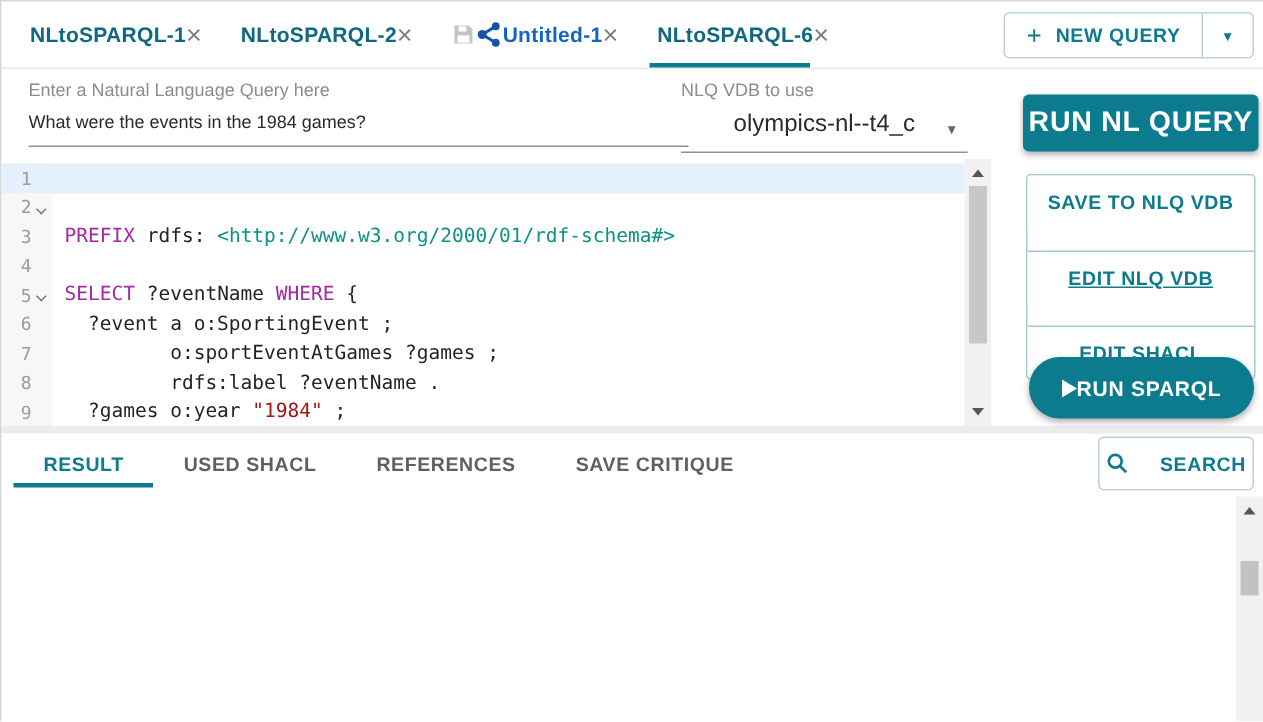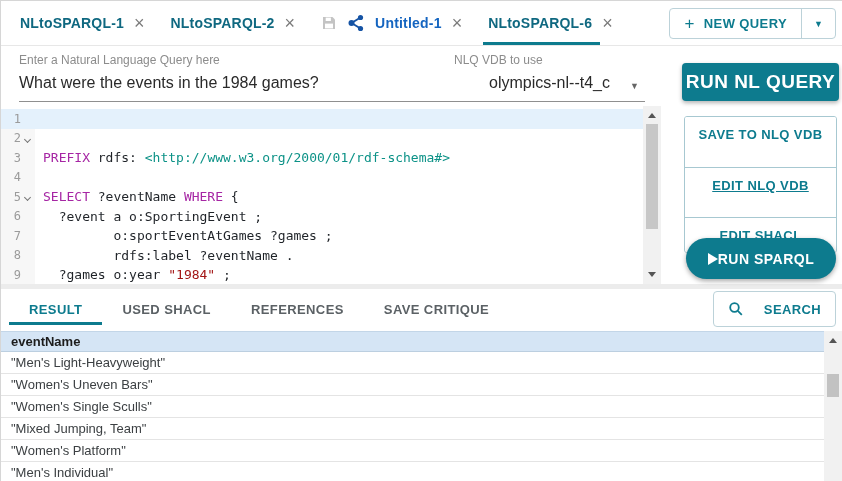--- a/index.html
+++ b/index.html
@@ -6,37 +6,37 @@
   html,body { width:842px; height:481px; overflow:hidden; }
   body { font-family:"Liberation Sans",sans-serif; background:#fff; }
   #app { position:relative; width:842px; height:481px; background:#fff;
          border-left:1px solid #d6d6d6; border-top:1px solid #d6d6d6; overflow:hidden;
          --accent:#0d7b8e; --tabText:#0f6880; --unsaved:#1565c0; --kw:#a626a4; --uri:#0c9287; --str:#a31515; }
 
   
   .tabbar { position:absolute; top:0; left:0; right:0; height:45px; display:flex; align-items:center;
             padding-left:6px; border-bottom:1px solid #e7e7e7; background:#fff; }
   .tabs { display:flex; align-items:center; height:100%; }
-  .tab { position:relative; display:flex; align-items:center; gap:10px; padding:0 13px; height:100%; cursor:pointer; }
+  .tab { position:relative; display:flex; align-items:center; gap:0; padding:0 13px; height:100%; cursor:pointer; }
   .tab-label { font-size:14px; font-weight:700; color:var(--tabText); letter-spacing:.2px; white-space:nowrap; }
   .tab.unsaved .tab-label { color:var(--unsaved); }
   .tab.active::after { content:""; position:absolute; left:8px; right:26px; bottom:0; height:3px; background:var(--accent); }
   .tab-close { color:#7b7b7b; font-size:18px; line-height:1; font-weight:400; }
   .tab-icon { display:flex; align-items:center; }
   .newquery { position:absolute; right:6px; top:7px; height:31px; display:flex; align-items:stretch;
               border:1px solid #bcd2d9; border-radius:4px; color:var(--accent); background:#fff; cursor:pointer; }
   .newquery .main { display:flex; align-items:center; gap:9px; padding:0 14px; font-size:13px; font-weight:700; letter-spacing:.4px; }
   .newquery .plus { font-size:17px; font-weight:400; }
   .newquery .caret-sec { border-left:1px solid #bcd2d9; display:flex; align-items:center; padding:0 12px; font-size:9px; }
 
   
   .nl-field { position:absolute; left:18px; top:52px; width:440px; }
   .field-label { font-size:12px; color:#8c8c8c; }
   .nl-input { width:100%; border:none; outline:none; border-bottom:1px solid #8f8f8f;
-              font-family:"Liberation Sans",sans-serif; font-size:16px; color:#2a2a2a; padding:7px 0 9px; background:transparent; }
+              font-family:"Liberation Sans",sans-serif; font-size:12px; color:#2a2a2a; padding:7px 0 9px; background:transparent; }
   .vdb-field { position:absolute; left:453px; top:52px; width:191px; }
   .vdb-value { position:relative; display:flex; align-items:center; justify-content:center;
                border-bottom:1px solid #8f8f8f; padding:7px 0 9px; font-size:16px; color:#2a2a2a; cursor:pointer; }
   .vdb-caret { position:absolute; right:6px; top:14px; font-size:9px; color:#666; }
   .btn-run-nl { position:absolute; left:681px; top:62px; width:157px; height:38px; background:var(--accent); color:#fff;
                 border:none; border-radius:4px; font-family:"Liberation Sans",sans-serif; font-size:19px; font-weight:700;
                 letter-spacing:.5px; box-shadow:0 2px 4px rgba(0,0,0,.3); cursor:pointer; }
 
   
   .editor { position:absolute; top:105px; left:0; width:660px; height:178px; background:#fff;
@@ -69,21 +69,21 @@
                     letter-spacing:.5px; display:flex; align-items:center; justify-content:center; 
                     box-shadow:0 2px 5px rgba(0,0,0,.35); cursor:pointer; }
   .play-tri { width:0; height:0; border-left:10px solid #fff; border-top:6.5px solid transparent; border-bottom:6.5px solid transparent; }
 
   
   .result-tabs { position:absolute; top:288px; left:0; right:120px; height:40px; display:flex; align-items:flex-start; padding-left:8px; background:#fff; }
   .rtab { position:relative; height:100%; display:flex; align-items:center; padding:0 20px; font-size:13px; font-weight:700;
           letter-spacing:.4px; color:#5b6165; cursor:pointer; white-space:nowrap; }
   .rtab.active { color:var(--accent); }
   .rtab.active::after { content:""; position:absolute; left:0; right:0; bottom:4px; height:3px; background:var(--accent); }
-  .btn-search { position:absolute; right:6px; top:290px; width:123px; height:36px; border:1px solid #bcd2d9; border-radius:4px;
+  .btn-search { position:absolute; right:6px; top:290px; width:104px; height:36px; border:1px solid #bcd2d9; border-radius:4px;
                 background:#fff; color:var(--accent); font-family:"Liberation Sans",sans-serif; font-size:13px; font-weight:700;
                 letter-spacing:.4px; display:flex; align-items:center; justify-content:center; gap:20px; cursor:pointer; }
 
   
   .results { position:absolute; top:330px; left:0; right:18px; bottom:0; overflow:hidden; background:#fff; }
   .thead { height:21px; background:#d5e5f5; border-top:1px solid #c3d6e8; border-bottom:1px solid #bccfe0;
            display:flex; align-items:center; padding-left:10px; font-size:13px; font-weight:700; color:#1c1c1c; cursor:pointer; }
   .trow { height:22px; display:flex; align-items:center; padding-left:10px; font-size:13px; color:#3c4043;
           border-bottom:1px solid #e4e4e4; background:#fff; cursor:pointer; }
   .tbl-vscroll { position:absolute; right:0; top:330px; bottom:0; width:18px; background:#f1f1f1; }
@@ -249,29 +249,18 @@
       <div class="rtab">SAVE CRITIQUE</div>
     </div>
   <button class="btn-search">
     <svg width="16" height="16" viewBox="0 0 16 16">
       <circle cx="6.5" cy="6.5" r="4.3" fill="none" stroke="#0d7b8e" stroke-width="1.8"></circle>
       <line x1="9.8" y1="9.8" x2="13.8" y2="13.8" stroke="#0d7b8e" stroke-width="1.8"></line>
     </svg>
     <span>SEARCH</span>
   </button>
 
-  <div class="results">
-    <div class="thead">eventName</div>
-    <div id="rows-host">
-        <div class="trow">"Men's Light-Heavyweight"</div>
-        <div class="trow">"Women's Uneven Bars"</div>
-        <div class="trow">"Women's Single Sculls"</div>
-        <div class="trow">"Mixed Jumping, Team"</div>
-        <div class="trow">"Women's Platform"</div>
-        <div class="trow">"Men's Individual"</div>
-      </div>
-  </div>
   <div class="tbl-vscroll">
     <div class="arr arr-up"></div>
     <div class="tbl-vthumb"></div>
   </div>
 
 </div>
 
 </body></html>

